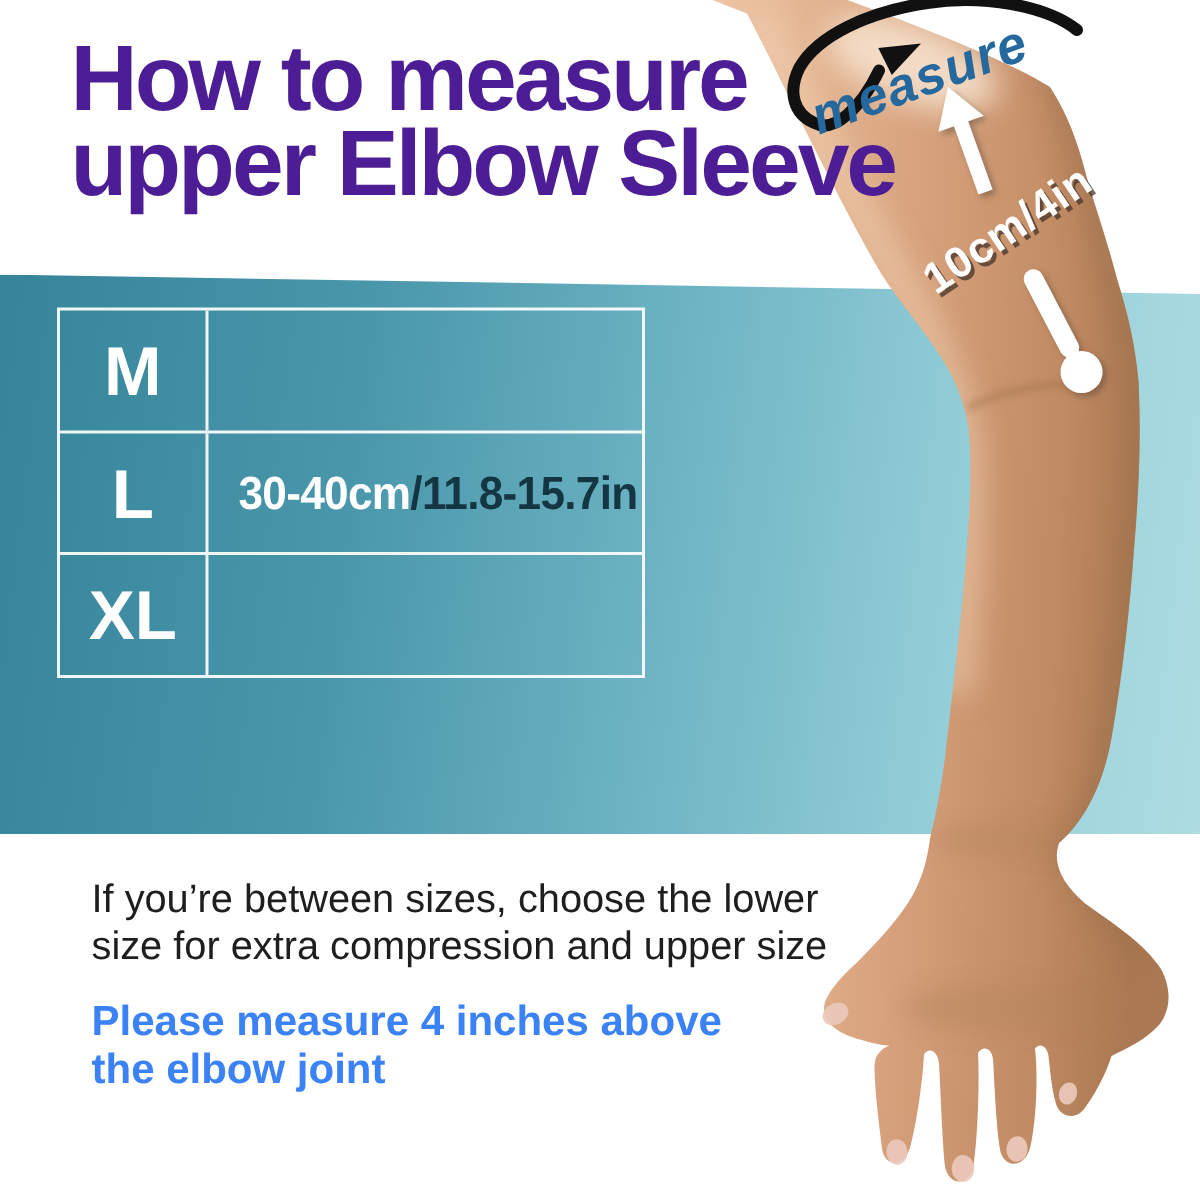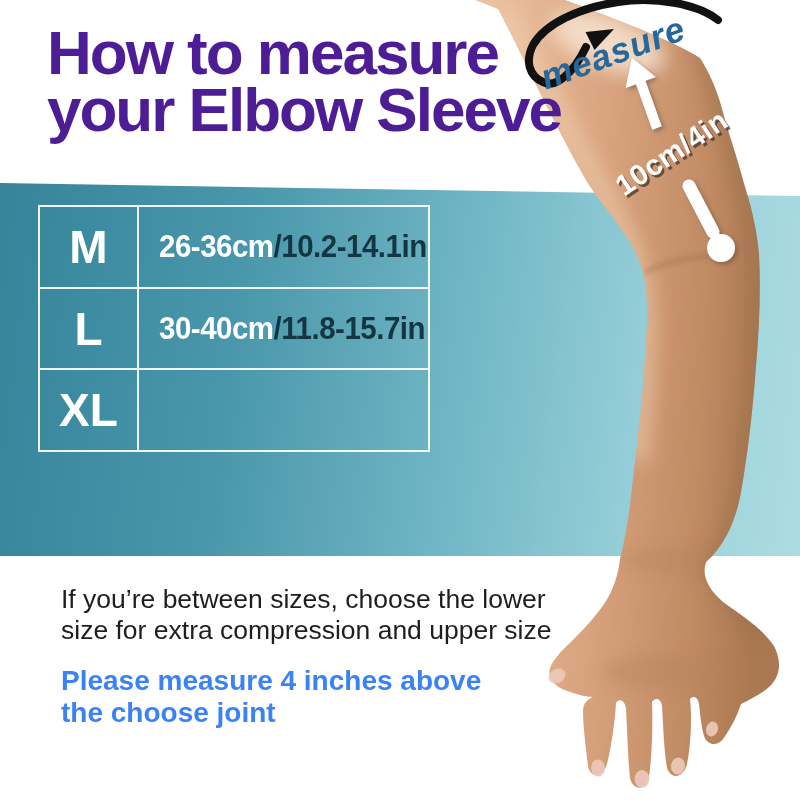--- a/index.html
+++ b/index.html
@@ -133,45 +133,42 @@
     <text class="svg-dist-text" transform="translate(677,161) rotate(-34)" text-anchor="middle" fill="#ffffff">10cm/4in</text>
 
     <g filter="url(#ds)">
       <line x1="689" y1="186" x2="713" y2="232" stroke="#ffffff" stroke-width="13" stroke-linecap="round"></line>
       <circle cx="721" cy="248" r="14" fill="#ffffff"></circle>
     </g>
   </svg>
 
   <div class="title">
     <div>How to measure</div>
-    <div>your Elbow Sleeve</div>
+    <div>upper Elbow Sleeve</div>
   </div>
 
   <div class="size-table">
     <div class="size-row">
       <div class="size-cell">M</div>
-      <div class="value-cell">
-        <div class="value-inner"><span class="cm">26-36cm</span><span class="in">/10.2-14.1in</span></div>
-      </div>
     </div>
     <div class="size-row">
       <div class="size-cell">L</div>
       <div class="value-cell">
         <div class="value-inner"><span class="cm">30-40cm</span><span class="in">/11.8-15.7in</span></div>
       </div>
     </div>
     <div class="size-row">
       <div class="size-cell">XL</div>
     </div>
   </div>
 
   <div class="notes">
     <div class="note-primary">
       <div>If you’re between sizes, choose the lower</div>
       <div>size for extra compression and upper size</div>
     </div>
     <div class="note-secondary">
       <div>Please measure 4 inches above</div>
-      <div>the choose joint</div>
+      <div>the elbow joint</div>
     </div>
   </div>
 
 </div>
 
 </body></html>

